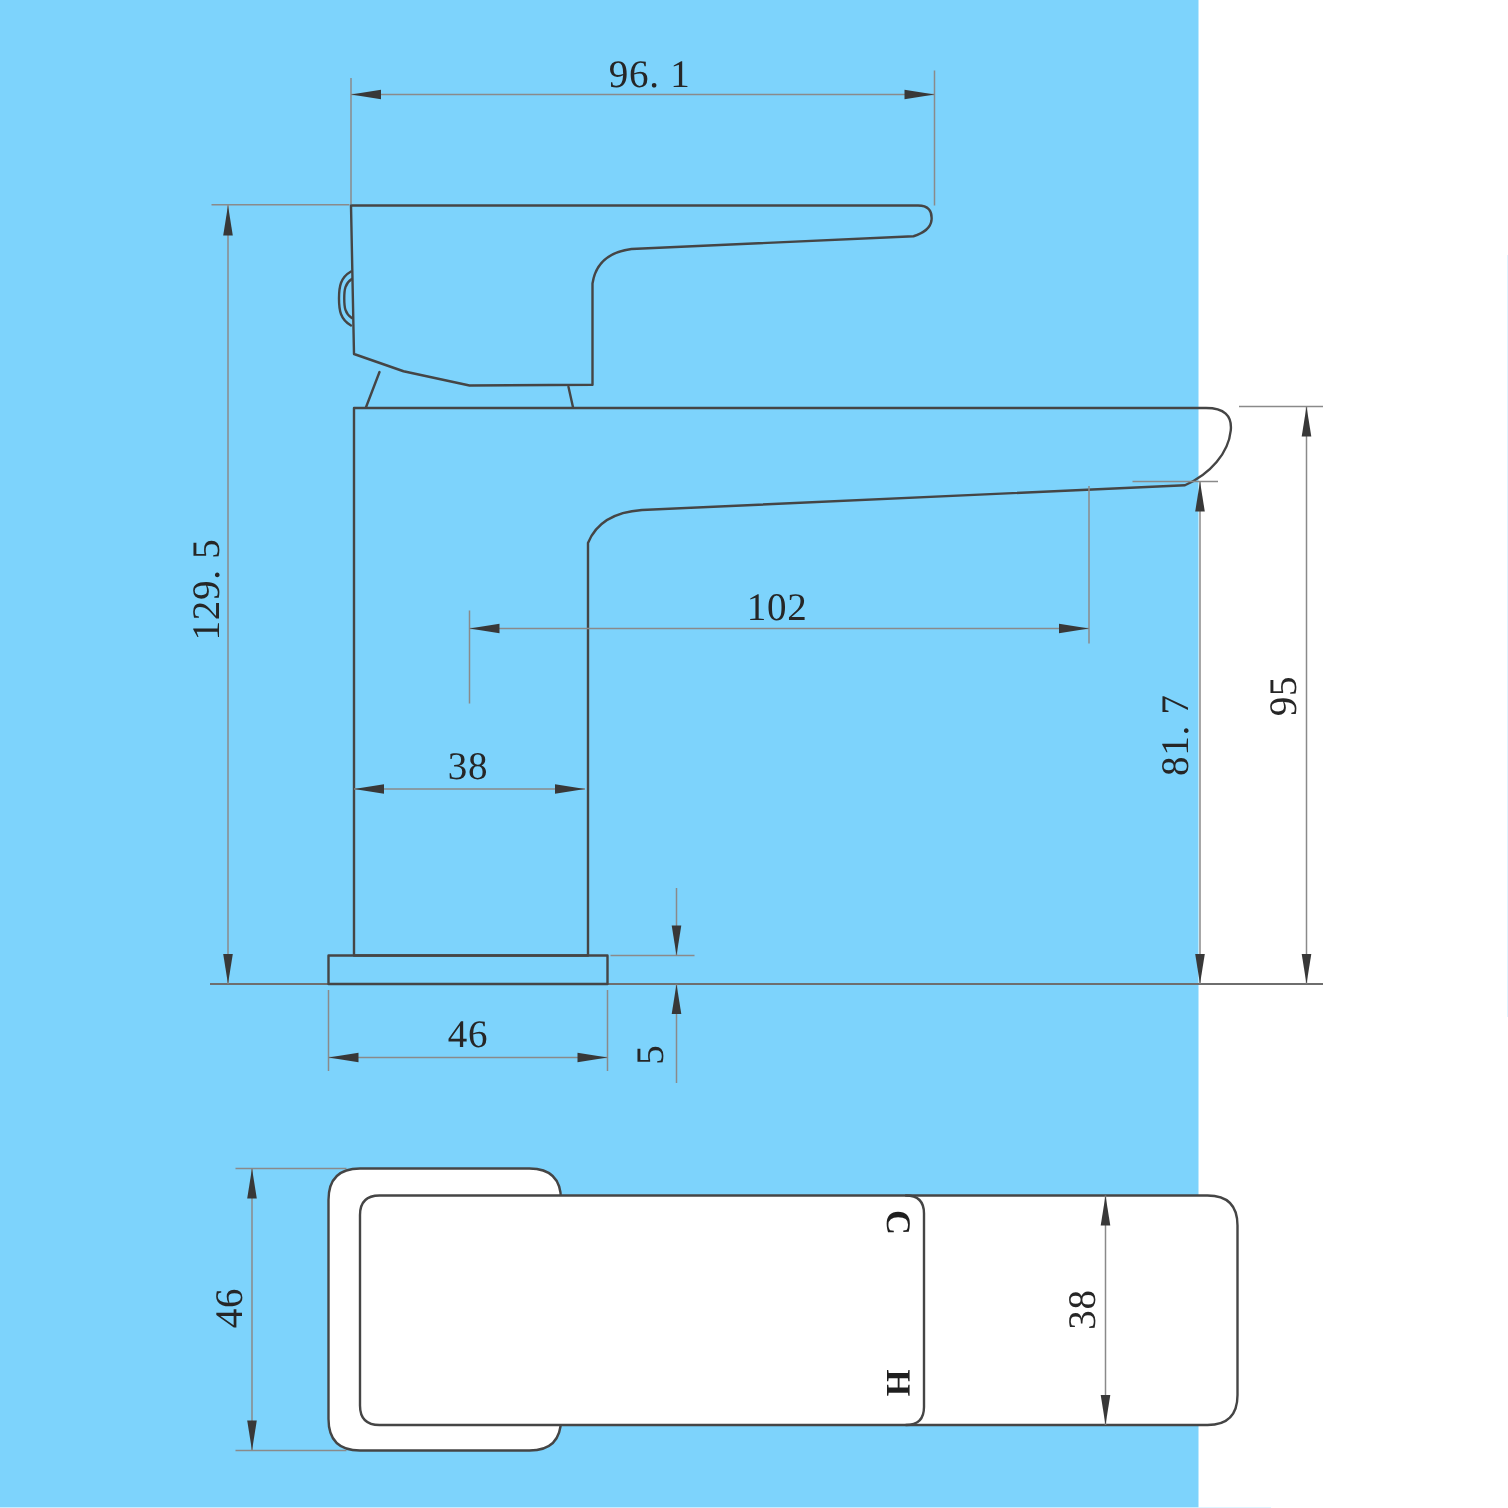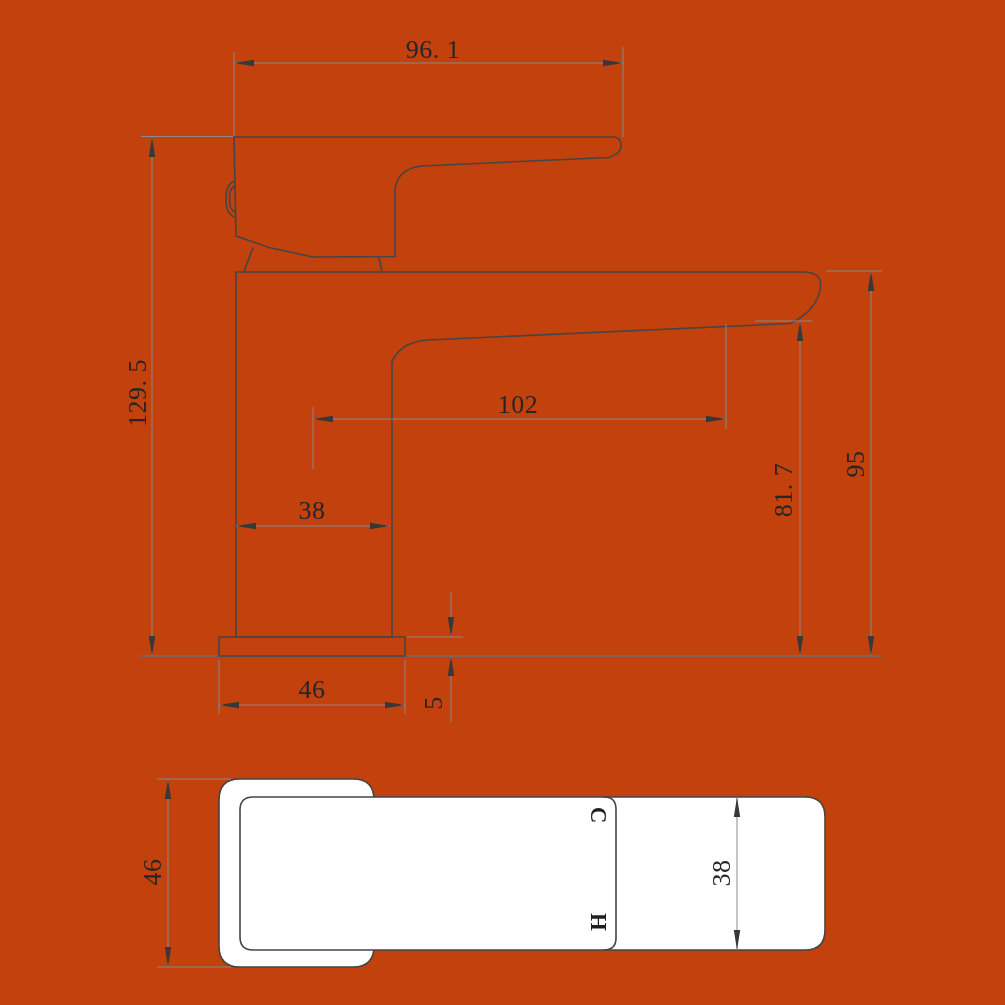--- a/index.html
+++ b/index.html
@@ -1,19 +1,19 @@
 <!DOCTYPE html>
 <html><head>
 <meta charset="utf-8">
 <style>
   html,body{margin:0;padding:0;background:#ffffff;}
   .canvas{
     position:relative;
-    width:1005px;height:1005px;
-    background:#c2410c;
+    width:799px;height:1005px;
+    background:#7dd3fc;
     font-family:"Liberation Serif","DejaVu Serif",serif;
   }
   svg{display:block;}
   .obj{stroke:#454545;stroke-width:1.6;fill:none;stroke-linejoin:round;stroke-linecap:round;}
   .obj-fill{stroke:#454545;stroke-width:1.6;fill:#ffffff;stroke-linejoin:round;}
   .ground{stroke:#6e6e6e;stroke-width:1.3;fill:none;}
   .dim{stroke:#8a8a8a;stroke-width:1;fill:none;}
   .arw{fill:#383838;stroke:none;}
   .dimtext{
     fill:#262626;

